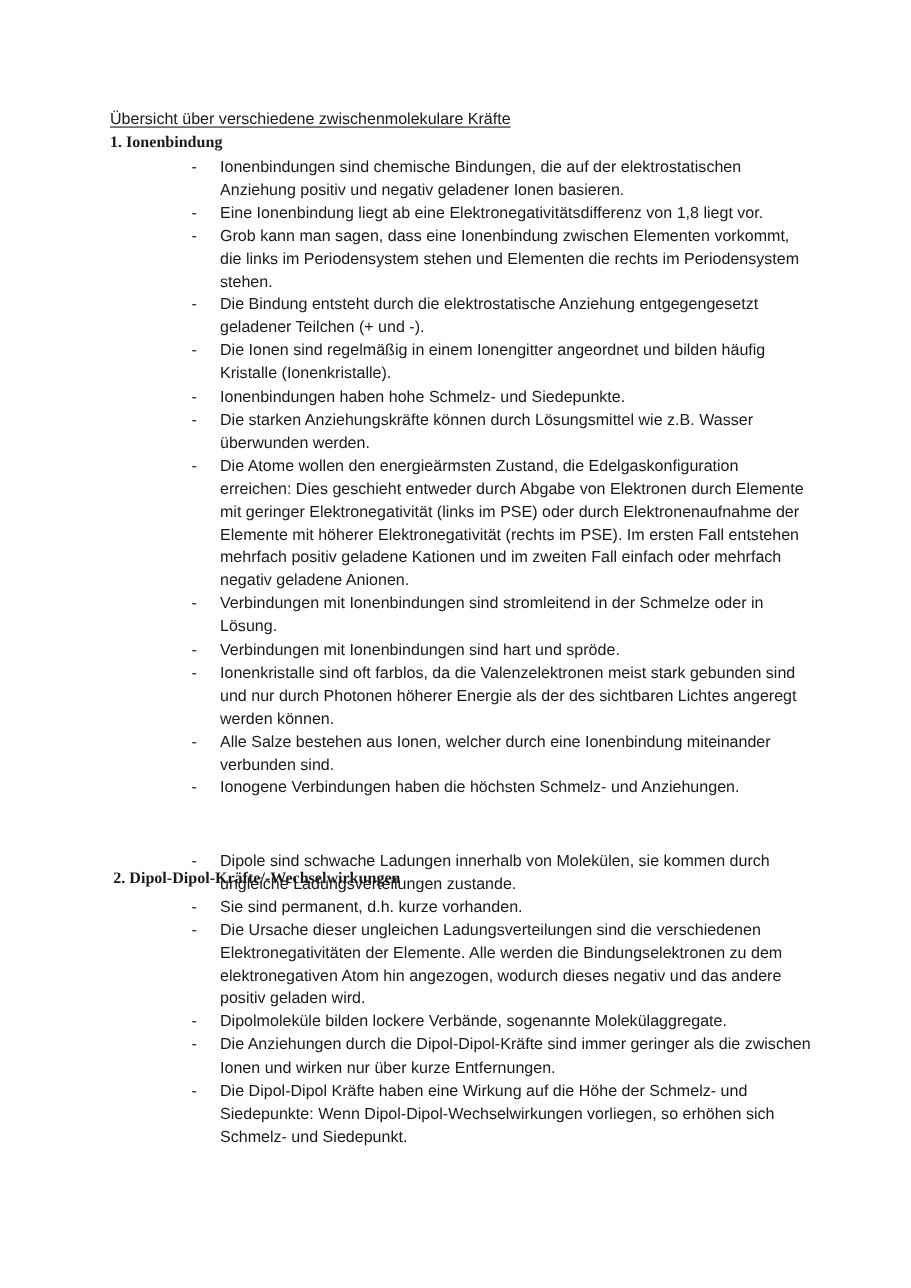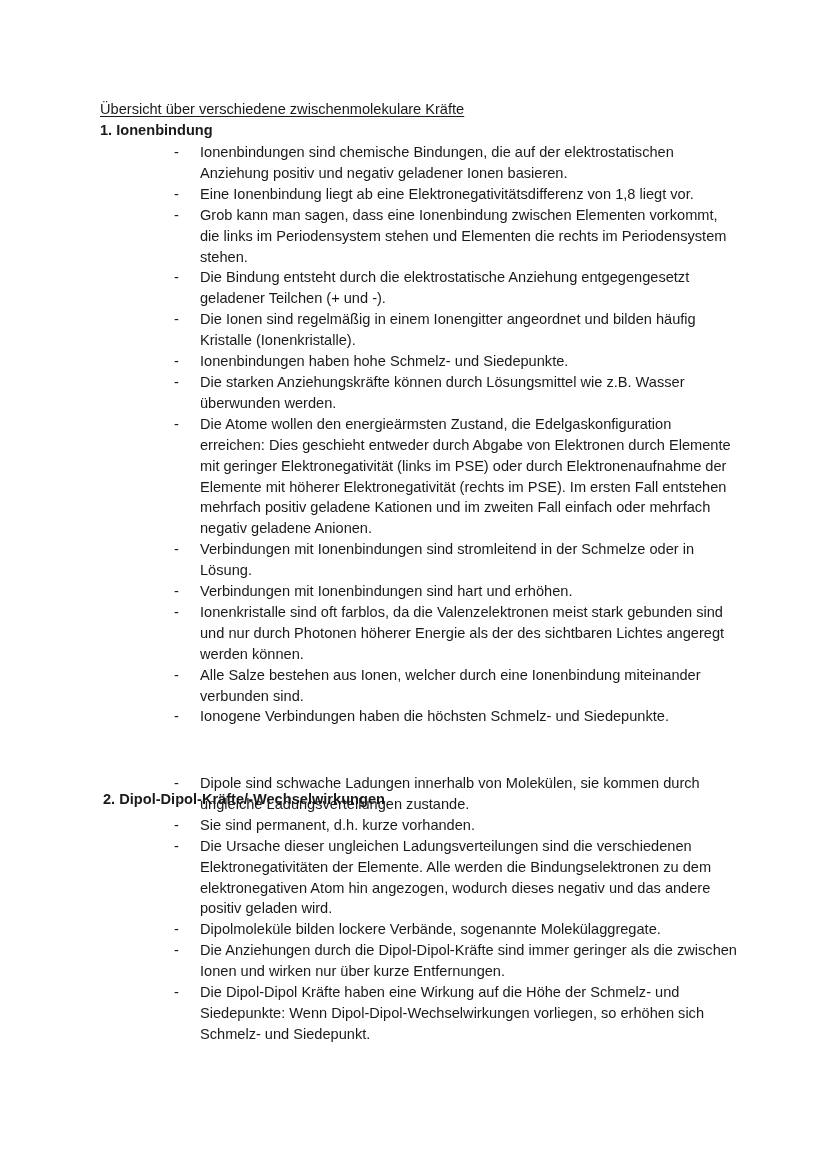--- a/index.html
+++ b/index.html
@@ -34,20 +34,21 @@
       color: #1a1a1a;
       white-space: nowrap;
     }
     .section-heading {
       position: absolute;
       font-size: 14.6px;
       line-height: 20px;
       font-weight: bold;
       color: #1a1a1a;
       white-space: nowrap;
+      font-family: Liberation Serif, serif;
     }
     #h1 { left: 100px; top: 120px; }
     #h2 { left: 103px; top: 745px; margin-top: 44px; }
 
     .bullet-list {
       position: absolute;
       left: 170px;
       width: 570px;
       margin: 0;
       padding: 0;
@@ -114,33 +115,33 @@
       <li class="bullet-item">
         <span class="bullet-dash">-</span>
         <span class="bullet-text">Die Atome wollen den energieärmsten Zustand, die Edelgaskonfiguration erreichen: Dies geschieht entweder durch Abgabe von Elektronen durch Elemente mit geringer Elektronegativität (links im PSE) oder durch Elektronenaufnahme der Elemente mit höherer Elektronegativität (rechts im PSE). Im ersten Fall entstehen mehrfach positiv geladene Kationen und im zweiten Fall einfach oder mehrfach negativ geladene Anionen.</span>
       </li>
       <li class="bullet-item">
         <span class="bullet-dash">-</span>
         <span class="bullet-text">Verbindungen mit Ionenbindungen sind stromleitend in der Schmelze oder in Lösung.</span>
       </li>
       <li class="bullet-item">
         <span class="bullet-dash">-</span>
-        <span class="bullet-text">Verbindungen mit Ionenbindungen sind hart und erhöhen.</span>
+        <span class="bullet-text">Verbindungen mit Ionenbindungen sind hart und spröde.</span>
       </li>
       <li class="bullet-item">
         <span class="bullet-dash">-</span>
         <span class="bullet-text">Ionenkristalle sind oft farblos, da die Valenzelektronen meist stark gebunden sind und nur durch Photonen höherer Energie als der des sichtbaren Lichtes angeregt werden können.</span>
       </li>
       <li class="bullet-item">
         <span class="bullet-dash">-</span>
         <span class="bullet-text">Alle Salze bestehen aus Ionen, welcher durch eine Ionenbindung miteinander verbunden sind.</span>
       </li>
       <li class="bullet-item">
         <span class="bullet-dash">-</span>
-        <span class="bullet-text"> Ionogene Verbindungen haben die höchsten Schmelz- und Siedepunkte.</span>
+        <span class="bullet-text"> Ionogene Verbindungen haben die höchsten Schmelz- und Anziehungen.</span>
       </li>
     </ul>
 
   <div class="section-heading" id="h2">2. Dipol-Dipol-Kräfte/-Wechselwirkungen</div>
   <ul class="bullet-list" id="list2">
       <li class="bullet-item">
         <span class="bullet-dash">-</span>
         <span class="bullet-text">Dipole sind schwache Ladungen innerhalb von Molekülen, sie kommen durch ungleiche Ladungsverteilungen zustande.</span>
       </li>
       <li class="bullet-item">

